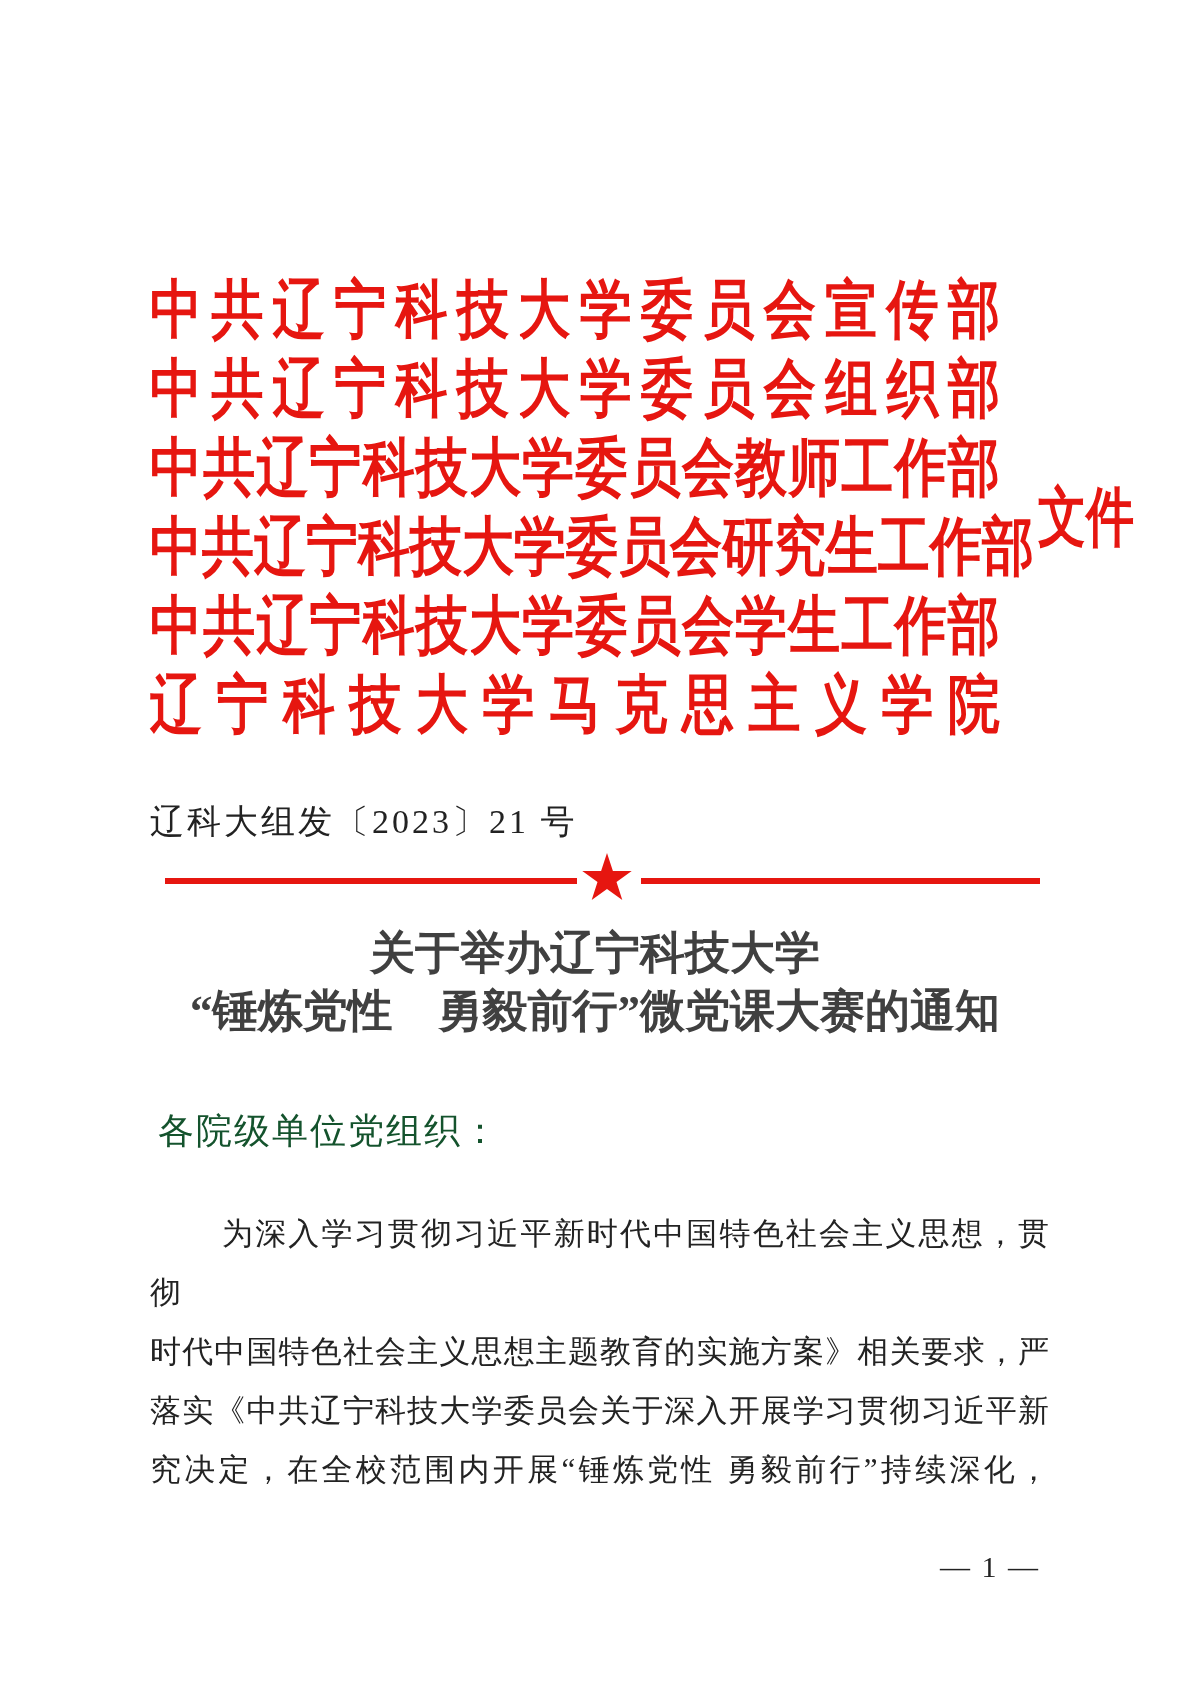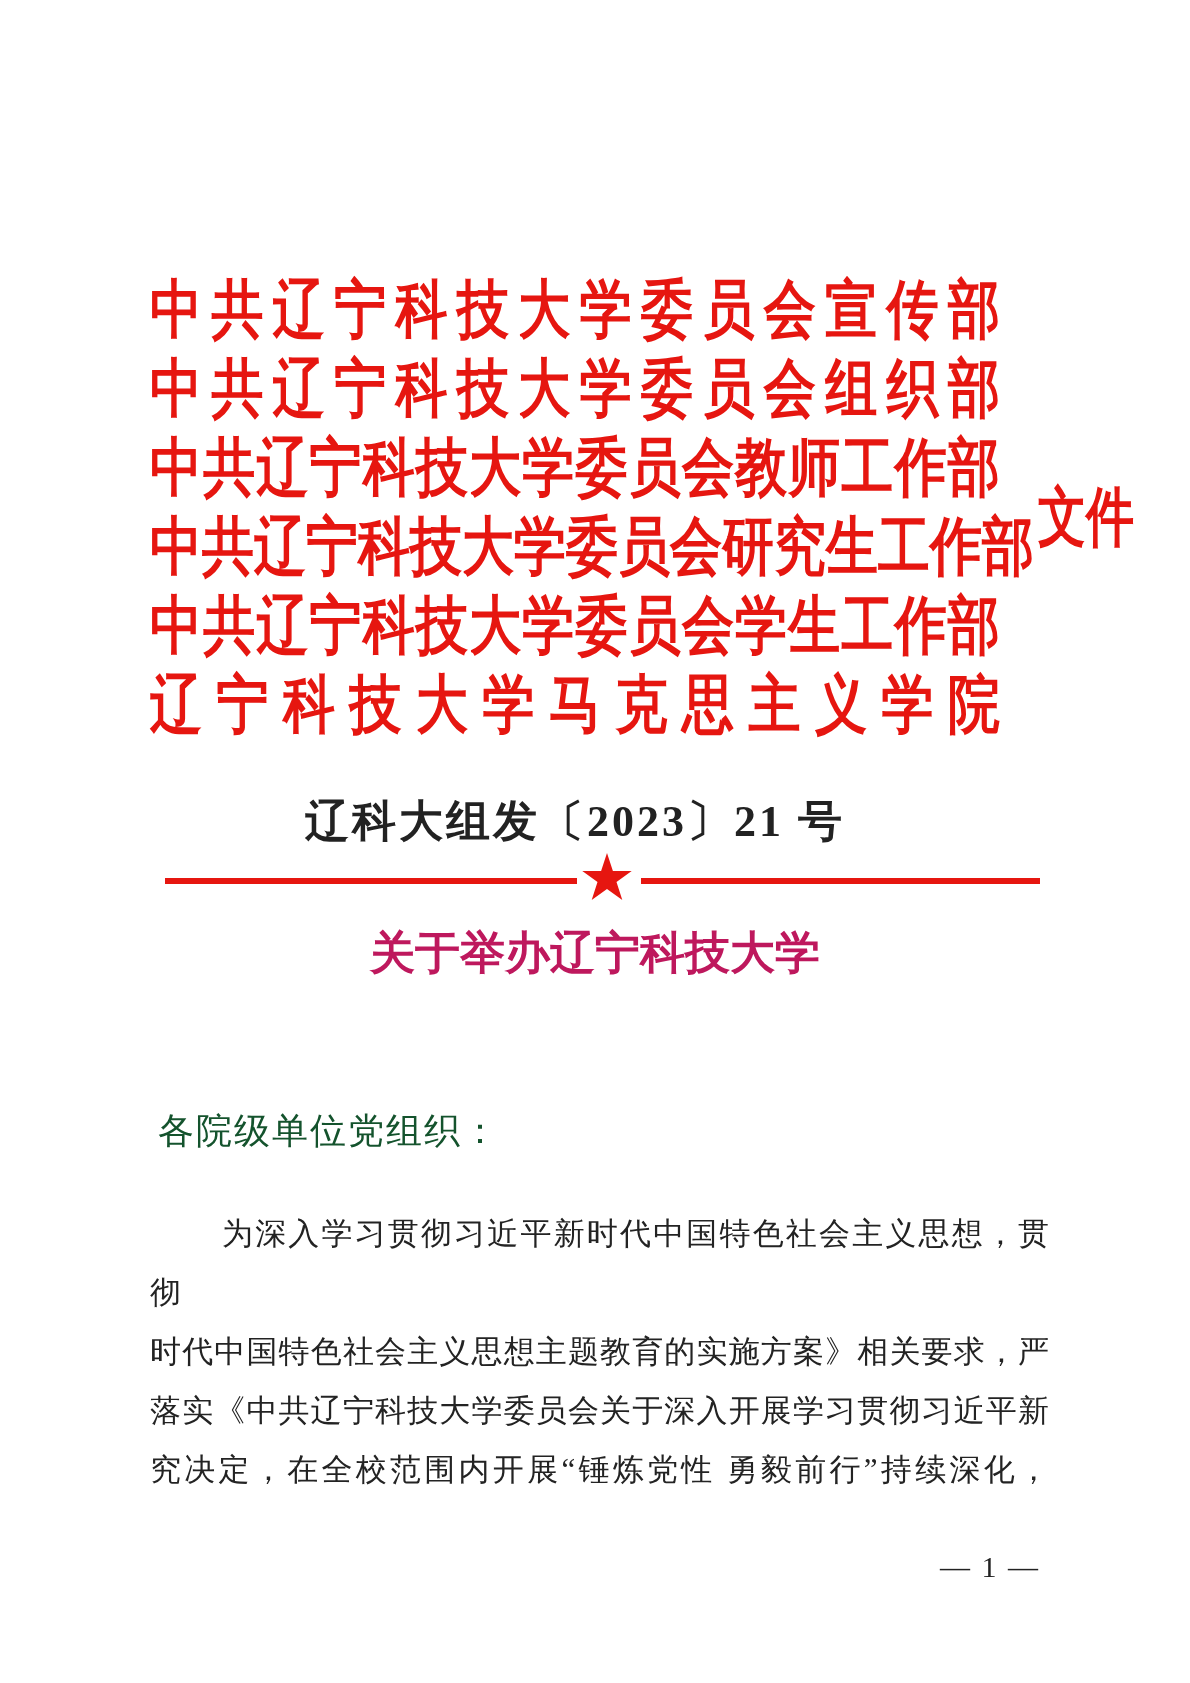--- a/index.html
+++ b/index.html
@@ -48,27 +48,25 @@
     transform: scaleY(1.35);
     transform-origin: top center;
     white-space: nowrap;
   }
 
   .doc-number {
     position: absolute;
     left: 150px;
     top: 800px;
     width: 850px;
-    text-align: center;
-    font-size: 44px;
+    font-size: 34px;
     color: #222222;
     letter-spacing: 3px;
     line-height: 44px;
     white-space: nowrap;
-    font-weight: bold;
   }
 
   
   .divider-left, .divider-right {
     position: absolute;
     top: 878px;
     height: 6px;
     background: #e61610;
   }
   .divider-left  { left: 165px; width: 412px; }
@@ -81,21 +79,21 @@
     height: 52px;
   }
 
   
   .doc-title-line1, .doc-title-line2 {
     position: absolute;
     left: 0;
     width: 1190px;
     text-align: center;
     font-weight: bold;
-    color: #be185d;
+    color: #404040;
     font-size: 45px;
     line-height: 50px;
     white-space: nowrap;
   }
   .doc-title-line1 { top: 928px; }
   .doc-title-line2 { top: 986px; }
 
   
   .salutation {
     position: absolute;
@@ -251,20 +249,21 @@
 
   <div class="doc-number">辽科大组发〔2023〕21 号</div>
 
   <div class="divider-left"></div>
   <svg class="divider-star" viewBox="0 0 52 52">
     <polygon fill="#e61610" points="26,0 31.9,17.9 50.7,18 35.5,29.1 41.3,47 26,36 10.7,47 16.5,29.1 1.3,18 20.1,17.9"></polygon>
   </svg>
   <div class="divider-right"></div>
 
   <div class="doc-title-line1">关于举办辽宁科技大学</div>
+  <div class="doc-title-line2">“锤炼党性　勇毅前行”微党课大赛的通知</div>
 
   <div class="salutation">各院级单位党组织：</div>
 
   <div class="paragraph">
     <div class="body-line indented">为深入学习贯彻习近平新时代中国特色社会主义思想，贯彻</div>
     <div class="body-line">时代中国特色社会主义思想主题教育的实施方案》相关要求，严</div>
     <div class="body-line">落实《中共辽宁科技大学委员会关于深入开展学习贯彻习近平新</div>
     <div class="body-line">究决定，在全校范围内开展“锤炼党性 勇毅前行”持续深化，</div>
   </div>
 

